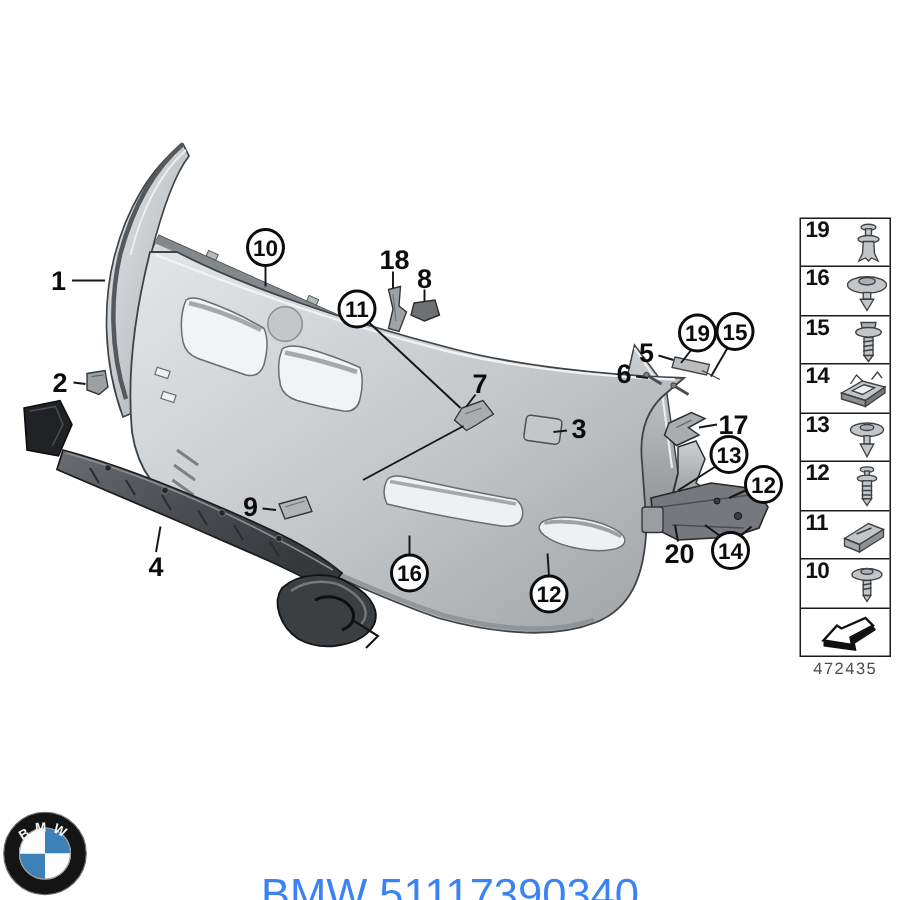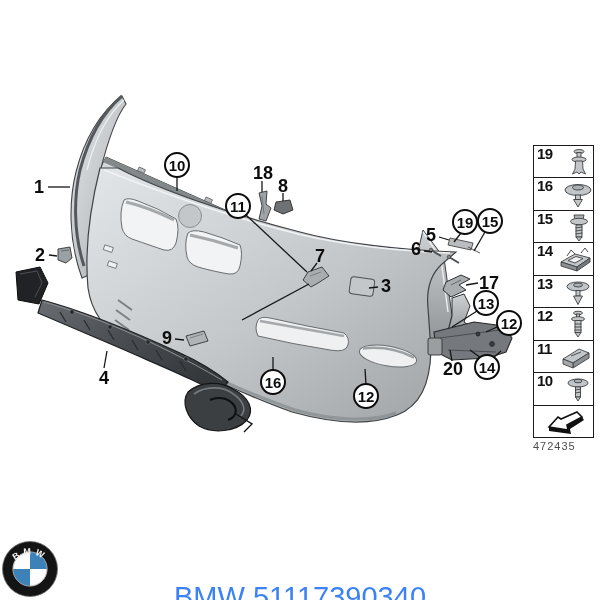--- a/index.html
+++ b/index.html
@@ -17,21 +17,21 @@
   .fastener-cell{
     position:relative;flex:1 1 0;border-bottom:1.4px solid #1b1b1b;box-sizing:border-box;
   }
   .fastener-cell:last-child{border-bottom:none;}
   .fastener-num{
     position:absolute;left:3px;top:0px;font-size:15px;font-weight:bold;color:#111;
     line-height:16px;letter-spacing:-0.5px;
   }
   .fastener-icon{position:absolute;right:0px;top:1px;}
   #diagram-number{
-    position:absolute;left:533px;top:440px;width:61px;
+    position:absolute;left:533px;top:440px;width:61px;text-align:center;
     font-size:11px;color:#4c4c4c;letter-spacing:1px;
   }
   
   #footer-title{
     position:absolute;left:0;top:581px;width:600px;text-align:center;
     font-size:29px;color:#3b82f6;letter-spacing:0px;
   }
   #bmw-logo{position:absolute;left:1px;top:540px;width:58px;height:58px;}
   .co{font-weight:bold;fill:#0c0c0c;}
 </style>

